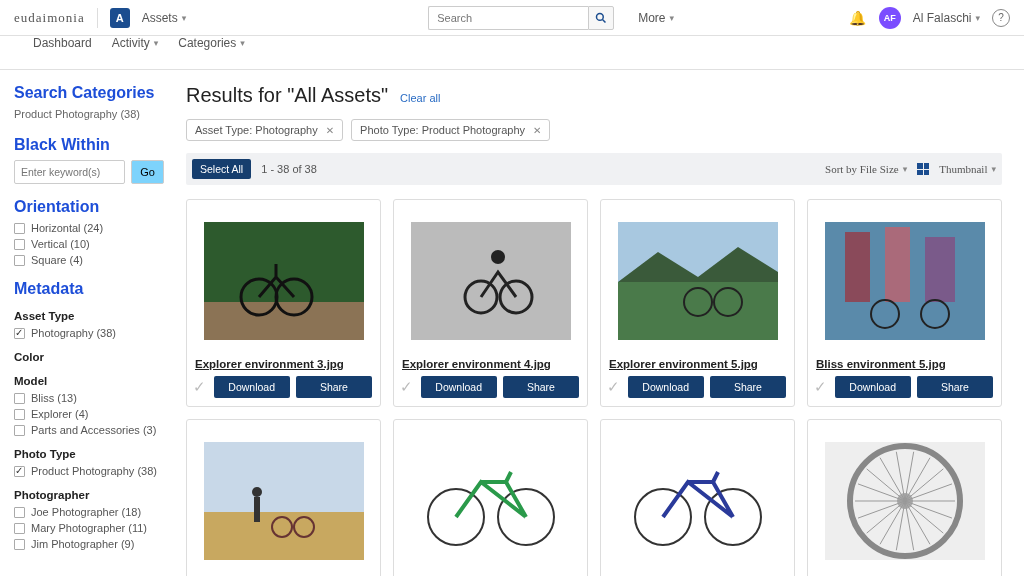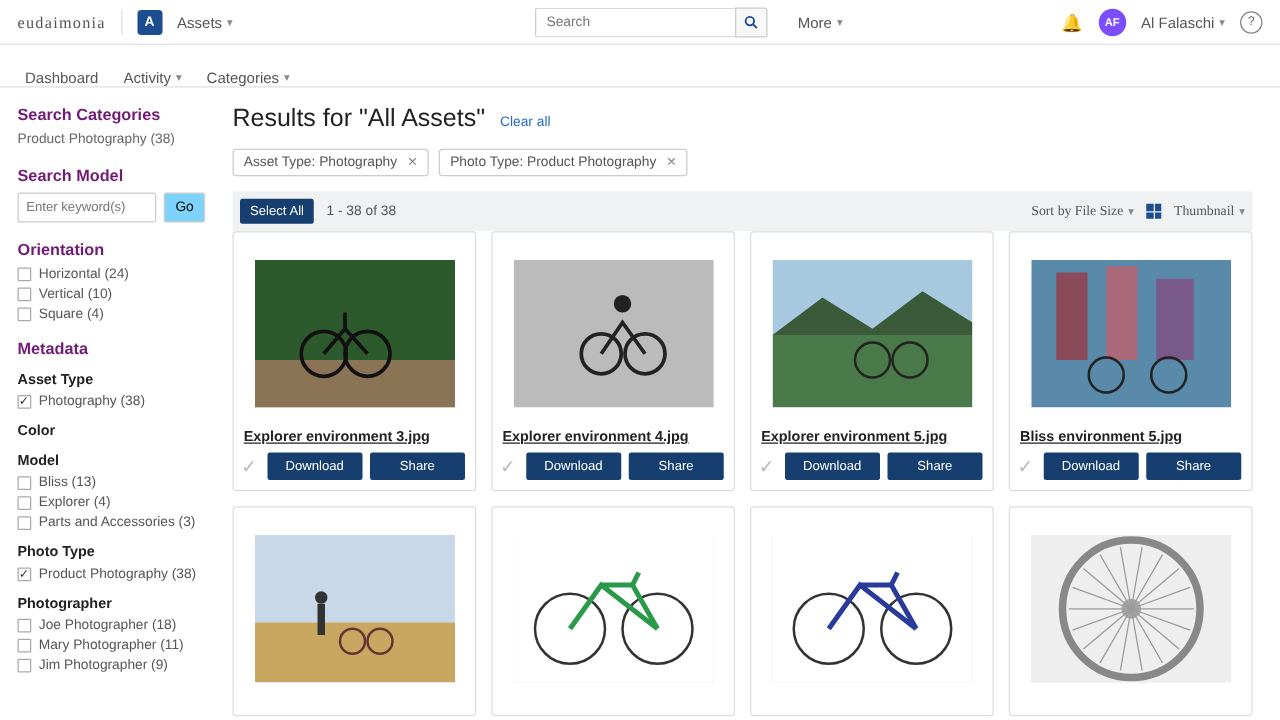--- a/index.html
+++ b/index.html
@@ -14,47 +14,47 @@
 .chev { font-size: 9px; color: #888; }
 .searchwrap { margin-left: 230px; display: flex; }
 .searchwrap input { width: 160px; height: 24px; border: 1px solid #ccc; border-right: none; padding: 0 8px; font-size: 11px; border-radius: 2px 0 0 2px; }
 .searchwrap .sbtn { width: 26px; height: 24px; border: 1px solid #ccc; background: #f7f7f7; display: flex; align-items: center; justify-content: center; border-radius: 0 2px 2px 0; cursor: pointer; color: #1b4d8f; }
 .topright { margin-left: auto; display: flex; align-items: center; gap: 12px; }
 .avatar { width: 22px; height: 22px; border-radius: 50%; background: #7b4dff; color: #fff; display: flex; align-items: center; justify-content: center; font-size: 9px; font-weight: bold; }
 .bell { font-size: 14px; color: #555; position: relative; }
 .helpicon { width: 18px; height: 18px; border: 1.5px solid #888; border-radius: 50%; display: flex; align-items: center; justify-content: center; font-size: 10px; color: #666; }
 
 
-.subnav { display: flex; align-items: flex-end; height: 34px; padding: 0 20px; gap: 20px; border-bottom: 1px solid #e0e0e0; }
+.subnav { display: flex; align-items: flex-start; height: 34px; padding: 0 33px; gap: 20px; border-bottom: 1px solid #e0e0e0; }
 .subnav .item { display: flex; align-items: center; gap: 4px; cursor: pointer; color: #555; }
 
 
 .main { display: flex; }
 .sidebar { width: 170px; padding: 14px 6px 14px 14px; flex-shrink: 0; }
 .content { flex: 1; padding: 14px 22px 14px 16px; }
 
 
-.sidebar h3 { font-size: 13px; font-weight: bold; margin-bottom: 6px; color: #701a75; }
+.sidebar h3 { font-size: 16px; font-weight: bold; margin-bottom: 6px; color: #1d4ed8; }
 .sidebar h4 { font-size: 11.5px; font-weight: bold; margin: 12px 0 5px; color: #222; }
 .crumb { font-size: 11px; color: #666; margin-bottom: 16px; }
 .sw-row { display: flex; gap: 0; margin-bottom: 14px; }
 .sw-row input { flex: 1; height: 24px; border: 1px solid #ccc; padding: 0 6px; font-size: 10.5px; border-radius: 2px; width: 100px; }
 .sw-row button { height: 24px; padding: 0 8px; border: 1px solid #ccc; background: #7dd3fc; margin-left: 6px; font-size: 11px; border-radius: 2px; cursor: pointer; }
 .facet-item { display: flex; align-items: center; gap: 6px; font-size: 11px; color: #555; margin: 4px 0; cursor: pointer; }
 .facet-item .cb { width: 11px; height: 11px; border: 1px solid #aaa; background: #fff; display: inline-block; border-radius: 1px; position: relative; }
 .facet-item .cb.checked::after { content: "✓"; position: absolute; top: -2px; left: 0; font-size: 10px; color: #333; }
 
 
 .resh { font-size: 20px; font-weight: 400; color: #222; display: flex; align-items: baseline; gap: 12px; margin-bottom: 12px; }
 .clearall { font-size: 11px; color: #2a6cc4; cursor: pointer; }
 .chips { display: flex; gap: 8px; margin-bottom: 12px; }
 .chip { border: 1px solid #ccc; border-radius: 3px; padding: 4px 8px; font-size: 11px; color: #555; display: flex; align-items: center; gap: 8px; background: #fff; }
 .chip .x { cursor: pointer; color: #888; font-size: 10px; }
 
-.toolbar { background: #f0f1f3; display: flex; align-items: center; padding: 6px; border-radius: 2px; }
+.toolbar { background: #f0f1f3; display: flex; align-items: center; padding: 6px; border-radius: 2px; margin-bottom: 14px; }
 .selall { background: #163e6e; color: #fff; padding: 4px 8px; border-radius: 2px; font-size: 10.5px; cursor: pointer; }
 .rescount { font-size: 11px; color: #555; margin-left: 10px; }
 .sortwrap { margin-left: auto; display: flex; align-items: center; gap: 10px; font-size: 11px; color: #555; font-family: Liberation Serif, serif; }
 .gridico { width: 12px; height: 12px; display: inline-grid; grid-template-columns: 1fr 1fr; gap: 1px; }
 .gridico span { background: #1b4d8f; }
 
 
 .grid { display: grid; grid-template-columns: repeat(4, 1fr); gap: 12px; }
 .card { border: 1px solid #ddd; border-radius: 3px; padding: 8px; display: flex; flex-direction: column; align-items: center; }
 .thumb { width: 160px; height: 118px; background: #e8e8e8; margin: 14px 0 18px; display: flex; align-items: center; justify-content: center; overflow: hidden; }
@@ -113,21 +113,21 @@
     <span class="chev">▾</span>
   </span>
 </div>
 
 <div class="main">
 
   <div class="sidebar">
     <h3>Search Categories</h3>
     <div class="crumb">Product Photography (38)</div>
 
-    <h3>Search Model</h3>
+    <h3>Black Within</h3>
     <div class="sw-row">
       <input type="text" placeholder="Enter keyword(s)" style="">
       <button>Go</button>
     </div>
 
     <h3>Orientation</h3>
     <div>
         <div class="facet-item">
           <span class="cb"></span>
           <span>Horizontal (24)</span>

